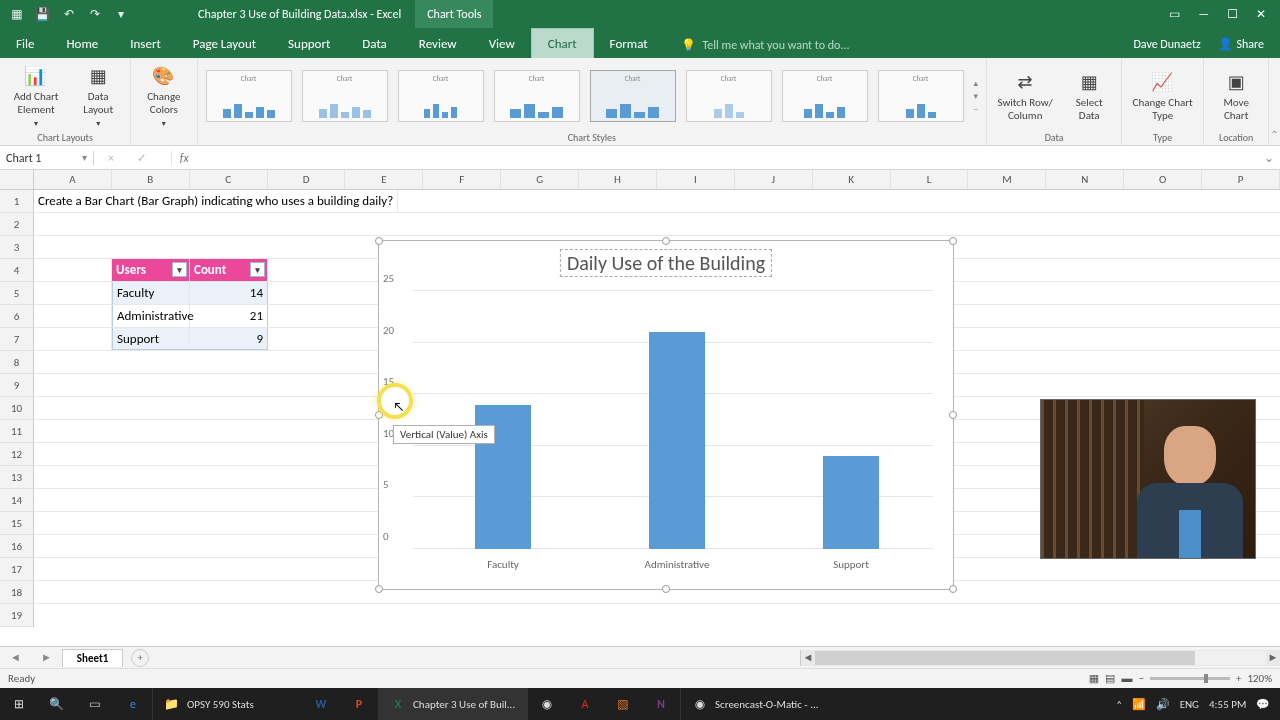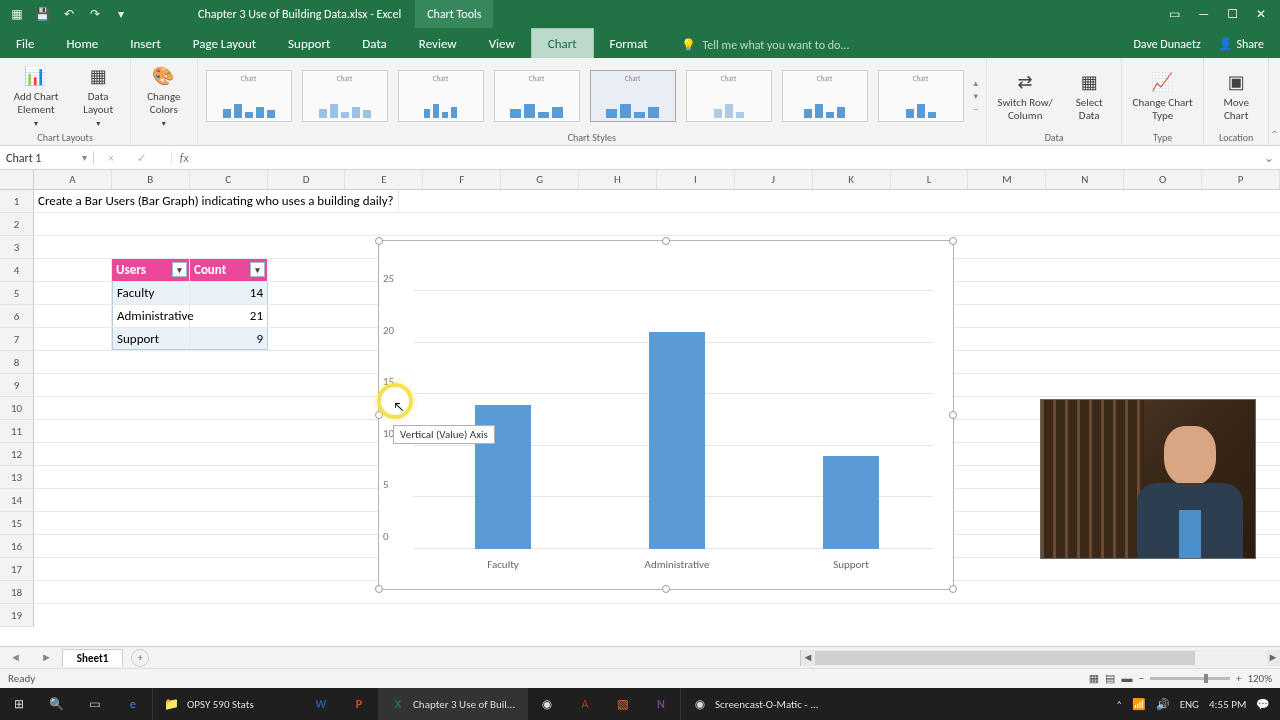--- a/index.html
+++ b/index.html
@@ -335,21 +335,21 @@
       <div>13</div>
       <div>14</div>
       <div>15</div>
       <div>16</div>
       <div>17</div>
       <div>18</div>
       <div>19</div>
   </div>
   <div class="cells">
     <div class="row">
-        <div class="cell wide">Create a Bar Users (Bar Graph) indicating who uses a building daily?</div>
+        <div class="cell wide">Create a Bar Chart (Bar Graph) indicating who uses a building daily?</div>
       </div>
     <div class="row"></div>
     <div class="row"></div>
     <div class="row">
       <div class="cell"></div>
       <div class="cell tblhdr"><span>Users</span><span class="dd">▾</span></div>
       <div class="cell tblhdr"><span>Count</span><span class="dd">▾</span></div>
     </div>
     <div class="row">
         <div class="cell"></div>
@@ -376,20 +376,21 @@
       <div class="row"></div>
       <div class="row"></div>
       <div class="row"></div>
       <div class="row"></div>
   </div>
 
   <div class="chartbox">
     <div class="handle" style="left:-4px;top:-4px;"></div><div class="handle" style="left:50%;top:-4px;margin-left:-4px;"></div><div class="handle" style="right:-4px;top:-4px;"></div>
     <div class="handle" style="left:-4px;top:50%;margin-top:-4px;"></div><div class="handle" style="right:-4px;top:50%;margin-top:-4px;"></div>
     <div class="handle" style="left:-4px;bottom:-4px;"></div><div class="handle" style="left:50%;bottom:-4px;margin-left:-4px;"></div><div class="handle" style="right:-4px;bottom:-4px;"></div>
+    <div class="title">Daily Use of the Building</div>
     <div class="plot">
 
       <div class="grid-y" style="bottom:0%"></div>
         <div class="ylabel" style="bottom:0%">0</div>
       <div class="grid-y" style="bottom:20%"></div>
         <div class="ylabel" style="bottom:20%">5</div>
       <div class="grid-y" style="bottom:40%"></div>
         <div class="ylabel" style="bottom:40%">10</div>
       <div class="grid-y" style="bottom:60%"></div>
         <div class="ylabel" style="bottom:60%">15</div>

